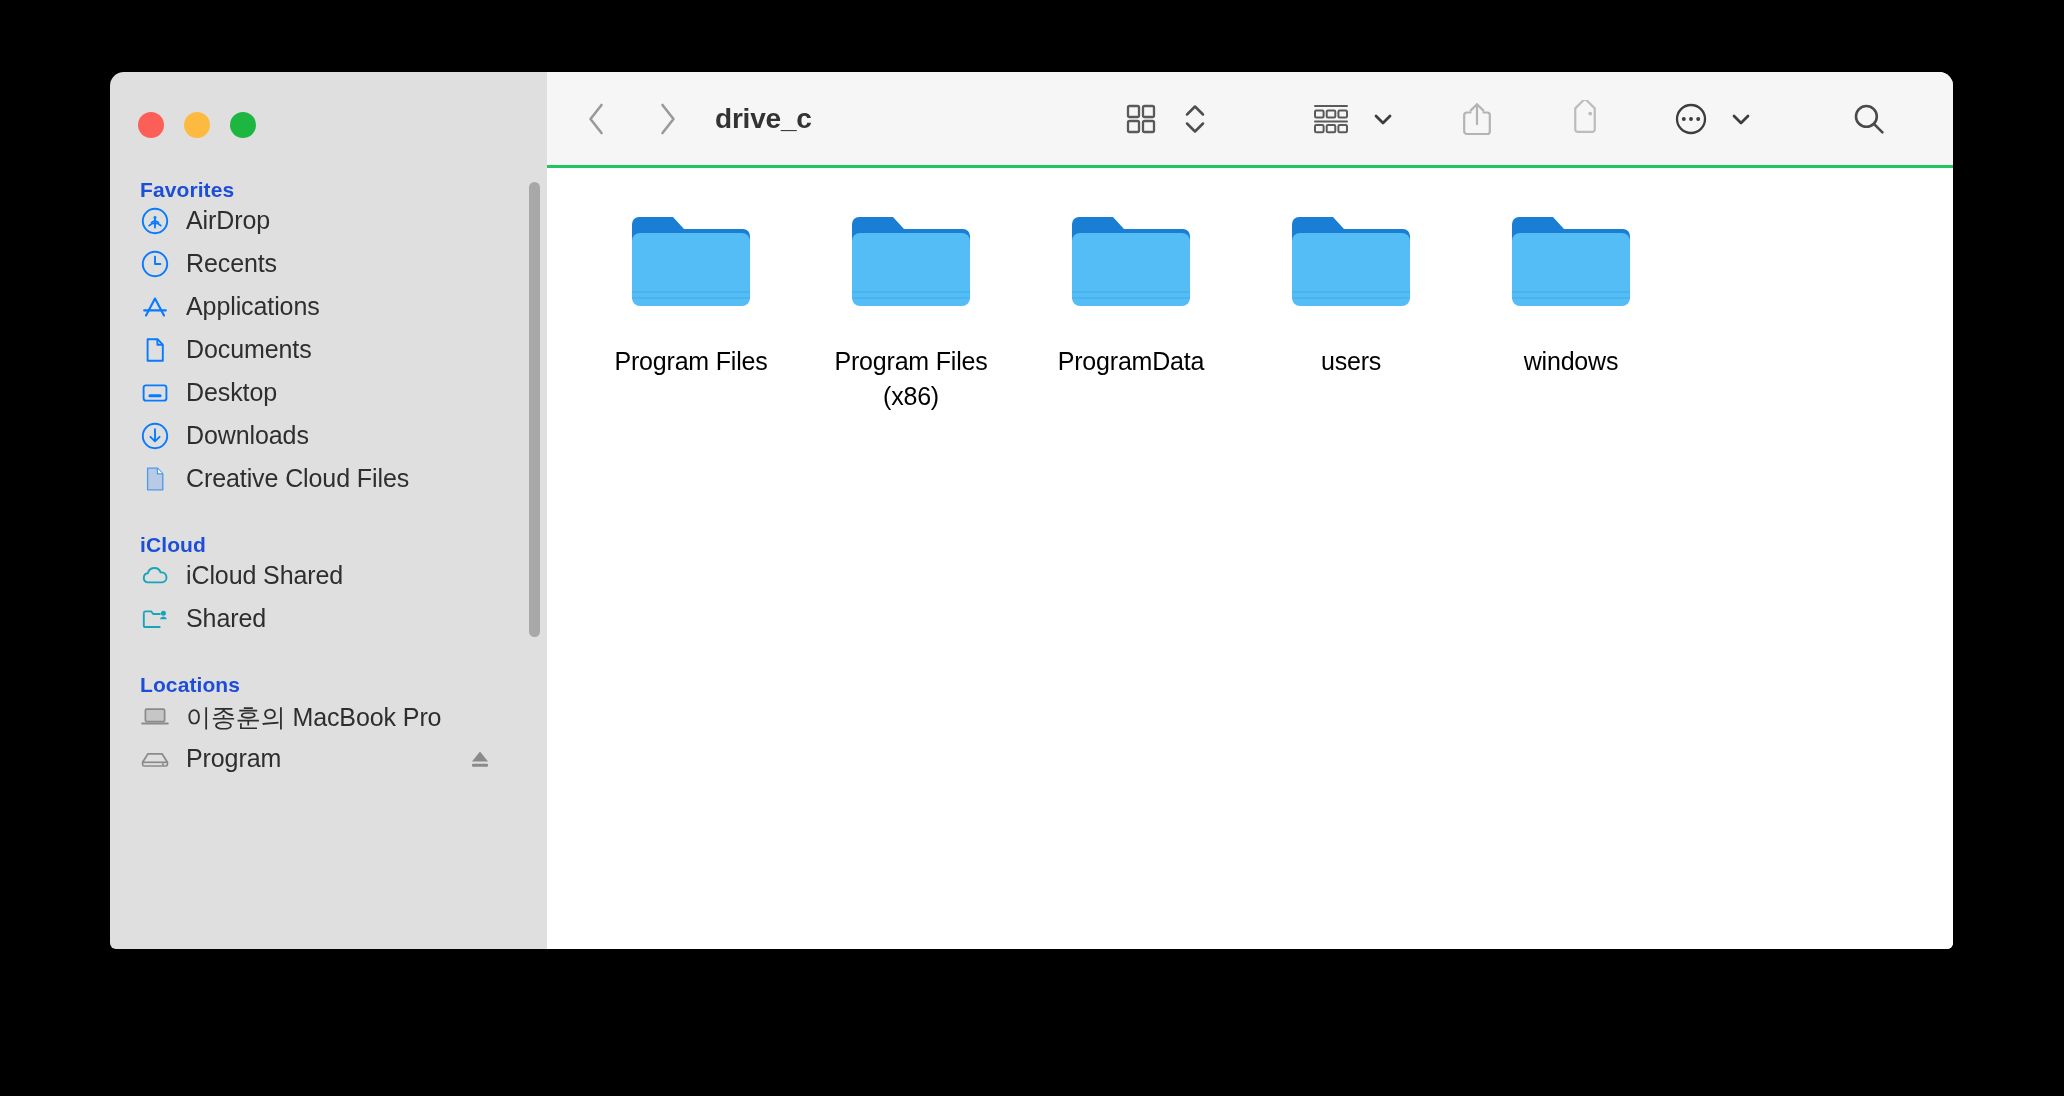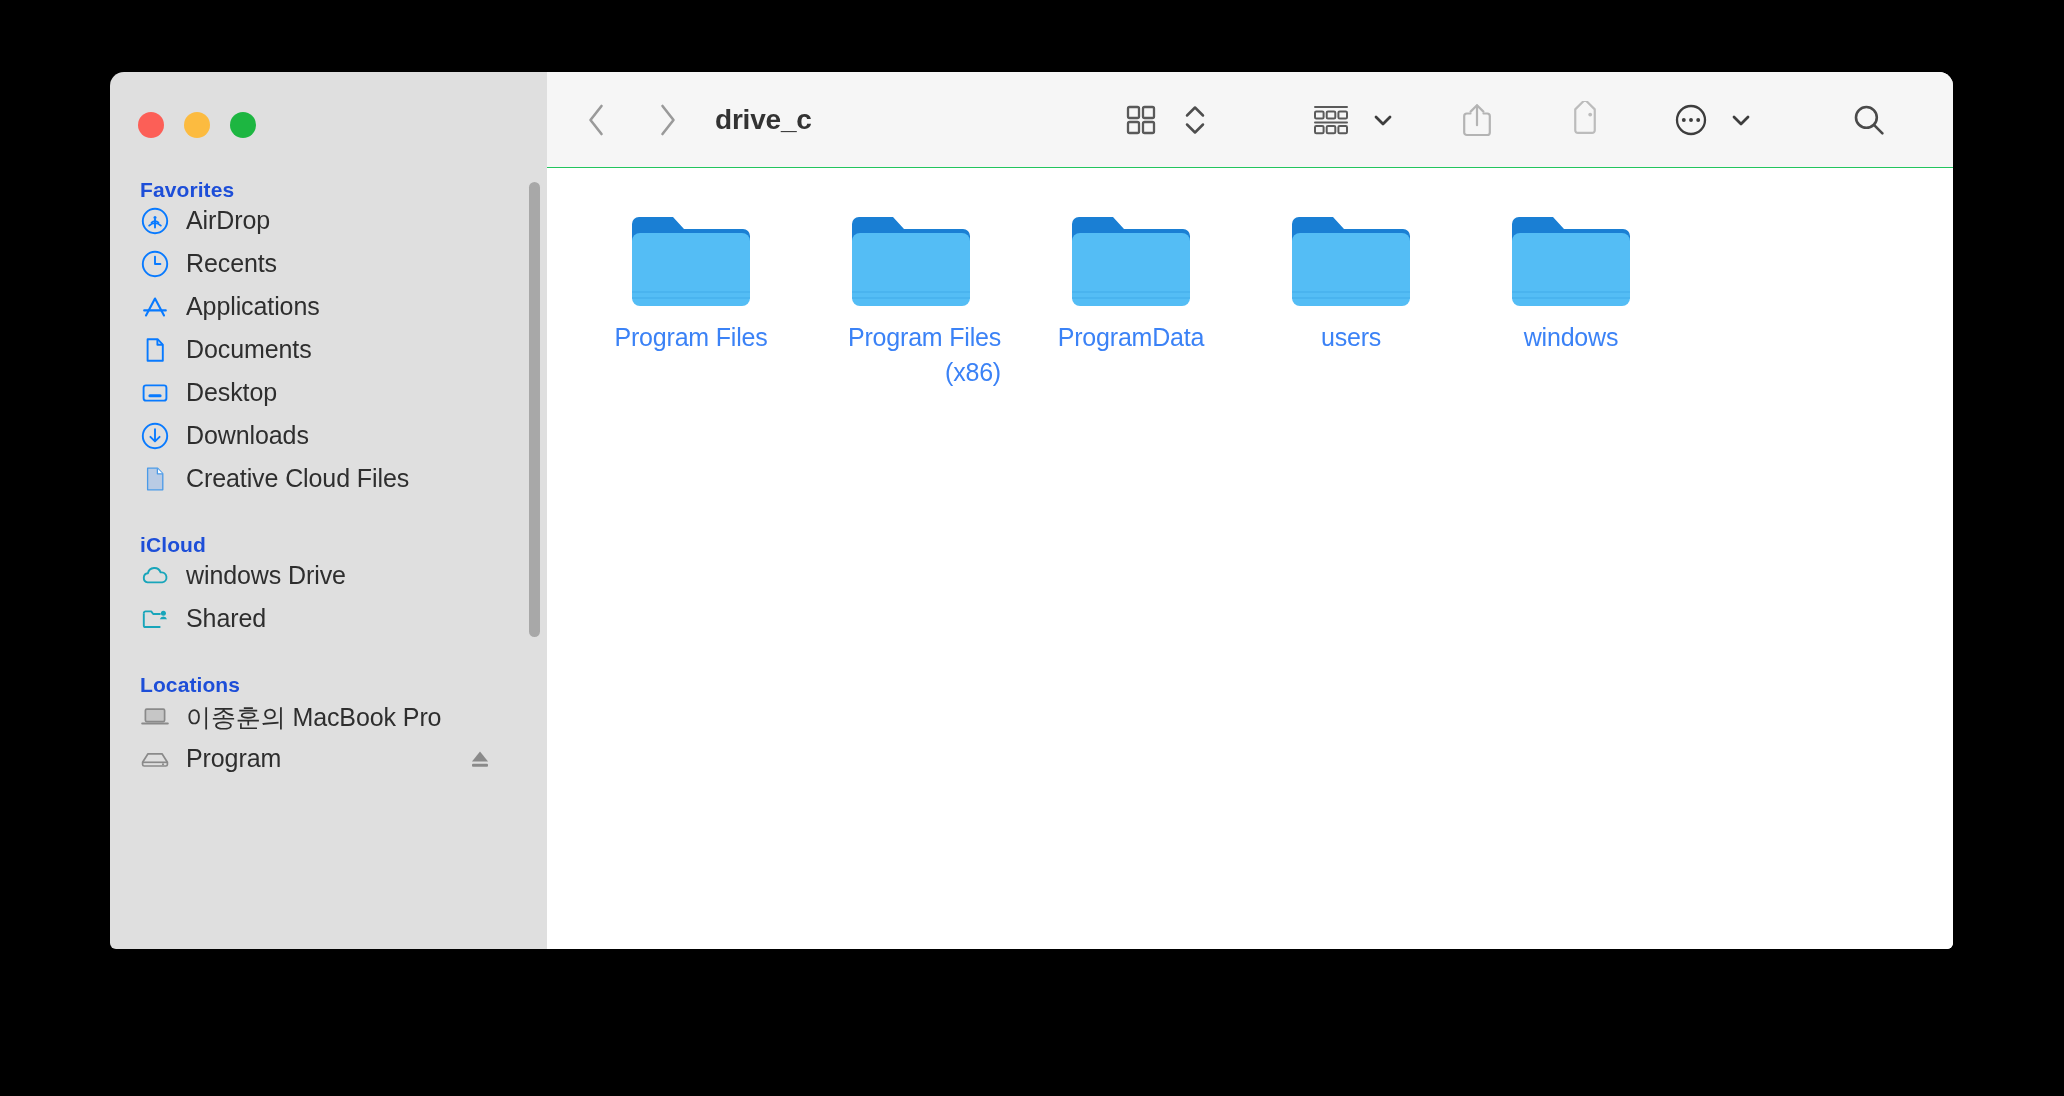--- a/index.html
+++ b/index.html
@@ -92,21 +92,21 @@
   #main {
     flex: 1;
     display: flex;
     flex-direction: column;
     background: #ffffff;
     min-width: 0;
   }
   #toolbar {
     height: 96px;
     background: #f6f6f6;
-    border-bottom: 1px solid #22c55e;
+    border-bottom: 3px solid #22c55e;
     display: flex;
     align-items: center;
     position: relative;
     flex: 0 0 96px;
   }
   .tb-btn {
     display: flex; align-items: center; justify-content: center;
     height: 58px;
   }
   #nav-back  { width: 52px; margin-left: 24px; }
@@ -141,24 +141,24 @@
   .file-item {
     width: 220px;
     margin-right: 0;
     display: flex;
     flex-direction: column;
     align-items: center;
     padding-top: 4px;
   }
   .folder-icon { width: 126px; height: 102px; position: relative; }
   .file-label {
-    margin-top: 8px;
+    margin-top: 32px;
     font-size: 25px;
-    color: #3b82f6;
-    text-align: right;
+    color: #000000;
+    text-align: center;
     line-height: 1.38;
     max-width: 180px;
     word-wrap: break-word;
     letter-spacing: -0.2px;
   }
 </style>
 </head>
 <body>
 
 <div id="finder-window">
@@ -252,21 +252,21 @@
 
       <div class="sb-group">
         <div class="sb-group-title">iCloud</div>
 
         <div class="sb-item">
           <span class="sb-icon">
             <svg width="28" height="28" viewBox="0 0 28 28" fill="none" stroke="#18a5ba" stroke-width="1.9" stroke-linejoin="round">
               <path d="M6.6 20.4 A4.6 4.6 0 0 1 6.9 11.3 A6.6 6.6 0 0 1 19.6 10.4 A4.9 4.9 0 0 1 21.2 20.4 Z"></path>
             </svg>
           </span>
-          <span class="sb-label">windows Drive</span>
+          <span class="sb-label">iCloud Shared</span>
         </div>
 
         <div class="sb-item">
           <span class="sb-icon">
             <svg width="28" height="28" viewBox="0 0 28 28" fill="none" stroke="#18a5ba" stroke-width="1.9" stroke-linejoin="round">
               <path d="M2.8 8.2 A1.8 1.8 0 0 1 4.6 6.4 L10.2 6.4 L12.2 9 L19.6 9"></path>
               <path d="M2.8 8.2 L2.8 20.4 A1.6 1.6 0 0 0 4.4 22 L19.4 22"></path>
               <circle cx="22.4" cy="8.2" r="2.5" fill="#18a5ba" stroke="none"></circle>
               <path d="M18.8 14.2 A3.8 3.8 0 0 1 26 14.2" fill="#18a5ba" stroke="none"></path>
             </svg>

